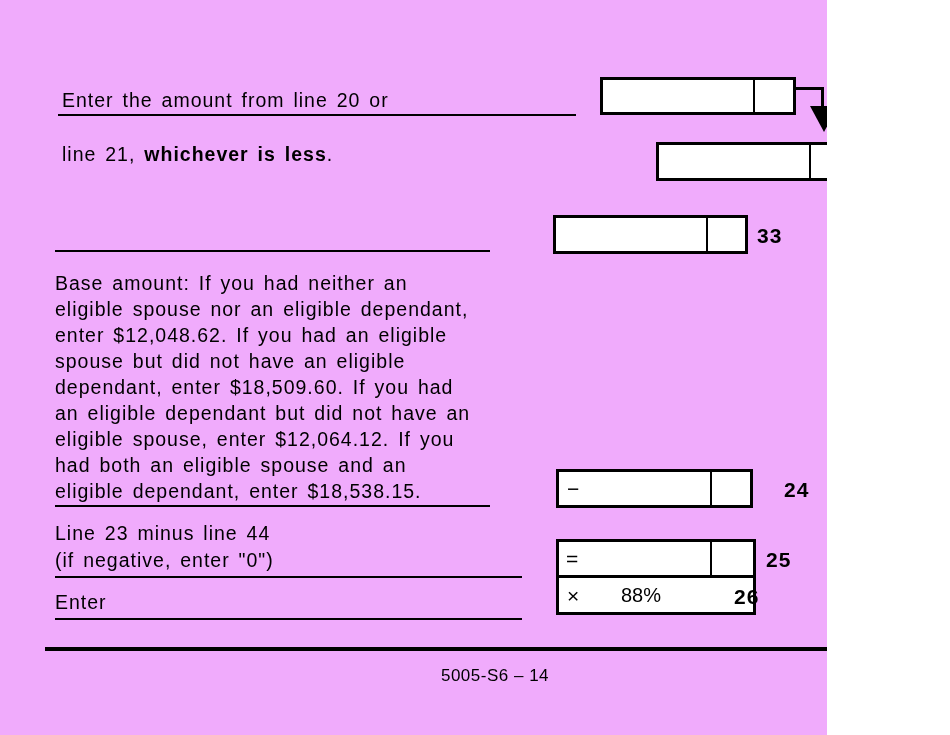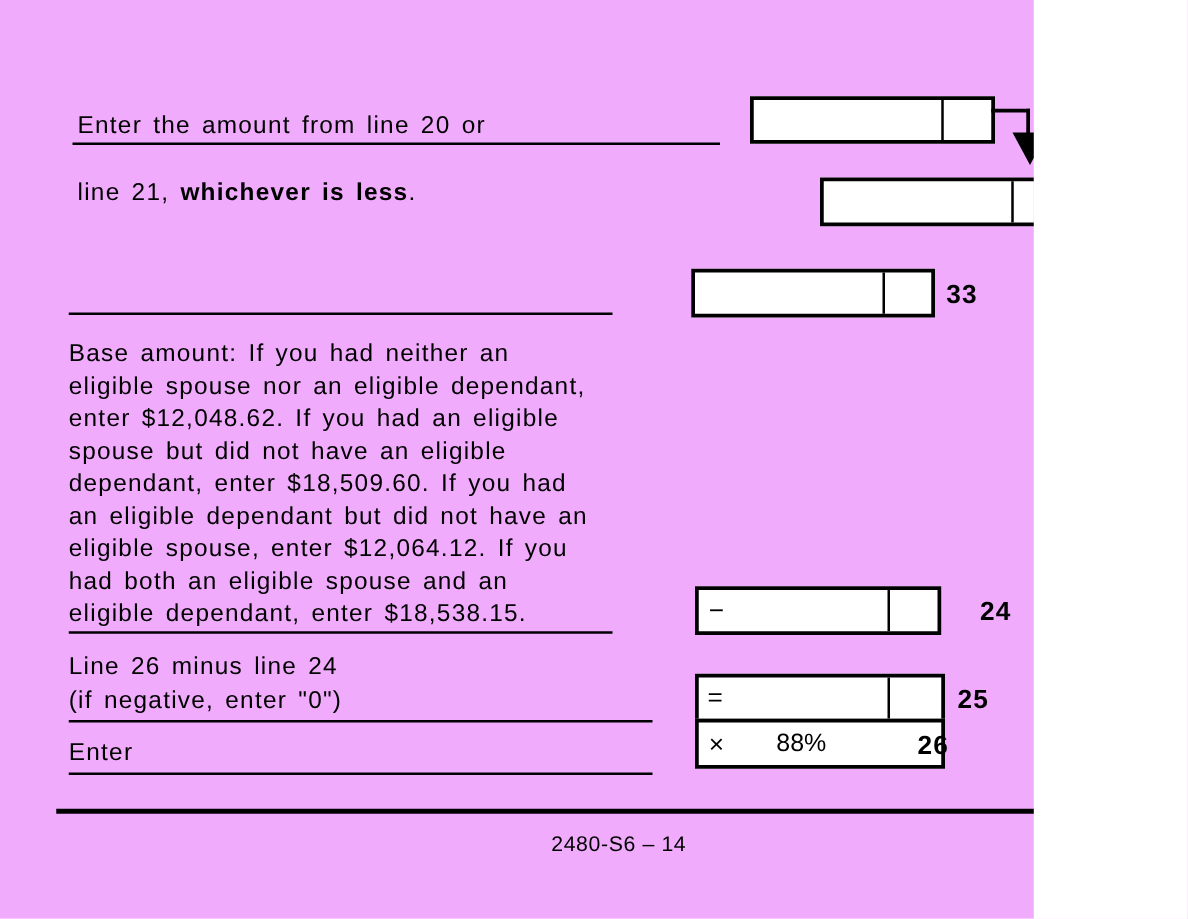--- a/index.html
+++ b/index.html
@@ -66,32 +66,32 @@
 eligible spouse, enter $12,064.12. If you
 had both an eligible spouse and an
 eligible dependant, enter $18,538.15.</div>
   <div class="rule" style="left:55px; top:505px; width:435px;"></div>
   <div class="abox" style="left:556px; top:469px; width:197px; height:39px;">
     <div class="vdiv" style="left:151px;"></div>
   </div>
   <div class="op" style="left:567px; top:469px; line-height:39px;">−</div>
   <div class="lnum" style="left:764px; top:470px; line-height:39px;margin-left:20px;">24</div>
 
-  <div class="txt" style="left:55px; top:520px;">Line 26 minus line 24
+  <div class="txt" style="left:55px; top:520px;">Line 23 minus line 44
 (if negative, enter "0")</div>
   <div class="rule" style="left:55px; top:576px; width:467px;"></div>
   <div class="abox" style="left:556px; top:539px; width:200px; height:39px;">
     <div class="vdiv" style="left:151px;"></div>
   </div>
   <div class="op" style="left:566px; top:539px; line-height:39px;">=</div>
   <div class="lnum" style="left:766px; top:540px; line-height:39px;">25</div>
 
   <div class="txt" style="left:55px; top:589px;">Enter</div>
   <div class="rule" style="left:55px; top:618px; width:467px;"></div>
   <div class="abox" style="left:556px; top:575px; width:200px; height:40px;"></div>
   <div class="op" style="left:567px; top:576px; line-height:39px;">×</div>
   <div class="op" style="left:621px; top:576px; line-height:39px; font-size:20px;">88%</div>
   <div class="lnum" style="left:734px; top:577px; line-height:39px;">26</div>
 
   <div class="footer-rule" style="left:45px; top:647px; width:862px;"></div>
-  <div class="footer-text" style="left:40px; top:666px; width:910px;">2480-S6 – 14</div>
+  <div class="footer-text" style="left:40px; top:666px; width:910px;">5005-S6 – 14</div>
 
 </div>
 
 </body></html>

